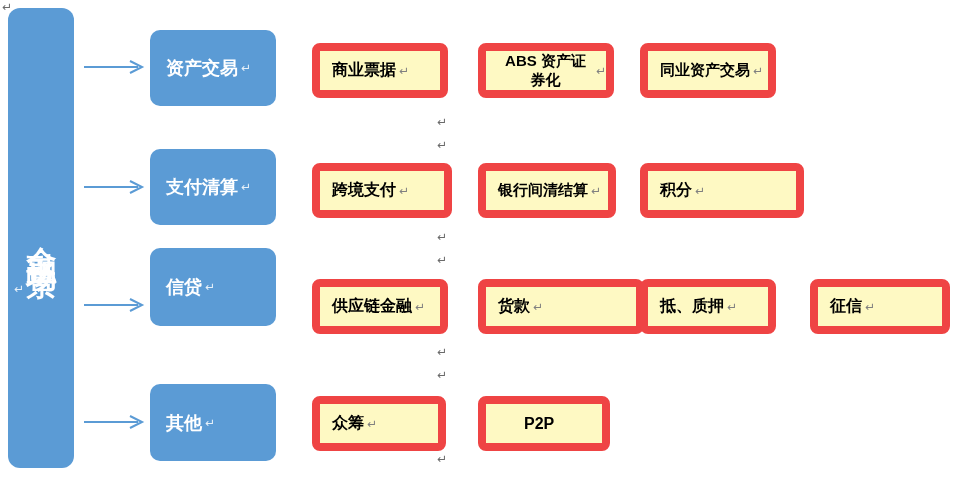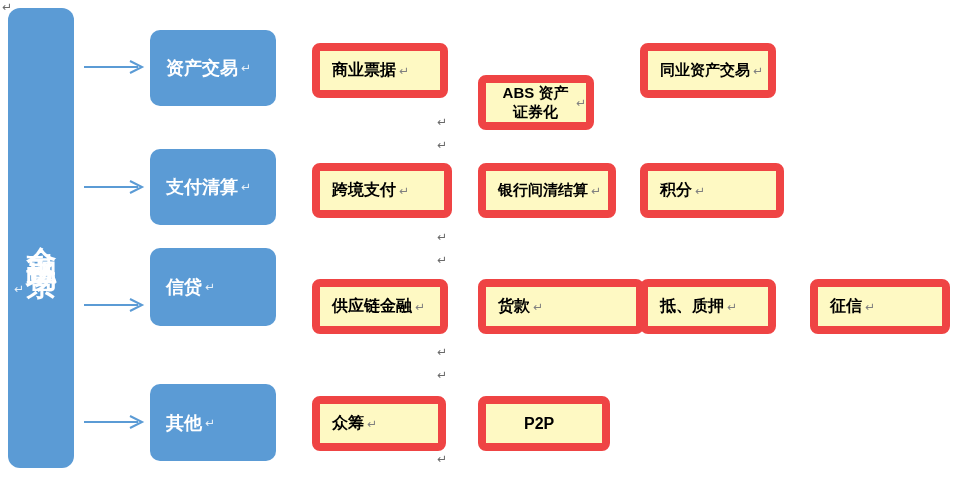--- a/index.html
+++ b/index.html
@@ -76,38 +76,38 @@
 </div>
 <div class="cat-box" style="top:384px;height:77px;">
   <span>其他</span>
   <span class="pilcrow">↵</span>
 </div>
 
 <div class="item-box" style="left:312px;top:43px;width:136px;">
   <span>商业票据</span>
   <span class="pilcrow">↵</span>
 </div>
-<div class="item-box" style="left:478px;top:43px;width:116px;font-size:15px;margin-top:32px;">
+<div class="item-box" style="left:478px;top:43px;width:136px;font-size:15px;">
   <span>ABS 资产证券化</span>
   <span class="pilcrow">↵</span>
 </div>
 <div class="item-box" style="left:640px;top:43px;width:136px;font-size:15px;">
   <span>同业资产交易</span>
   <span class="pilcrow">↵</span>
 </div>
 
 <div class="item-box" style="left:312px;top:163px;width:140px;">
   <span>跨境支付</span>
   <span class="pilcrow">↵</span>
 </div>
 <div class="item-box" style="left:478px;top:163px;width:138px;font-size:15px;">
   <span>银行间清结算</span>
   <span class="pilcrow">↵</span>
 </div>
-<div class="item-box" style="left:640px;top:163px;width:144px;">
+<div class="item-box" style="left:640px;top:163px;width:164px;">
   <span>积分</span>
   <span class="pilcrow">↵</span>
 </div>
 
 <div class="item-box" style="left:312px;top:279px;width:136px;">
   <span>供应链金融</span>
   <span class="pilcrow">↵</span>
 </div>
 <div class="item-box" style="left:478px;top:279px;width:166px;">
   <span>货款</span>

